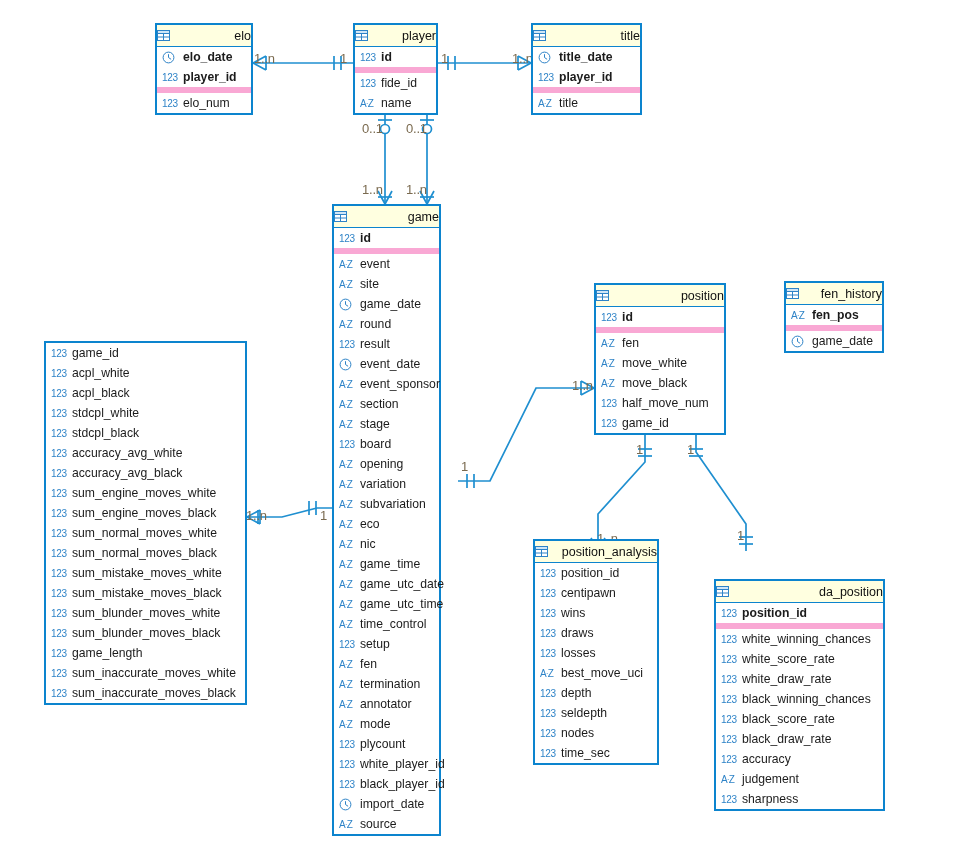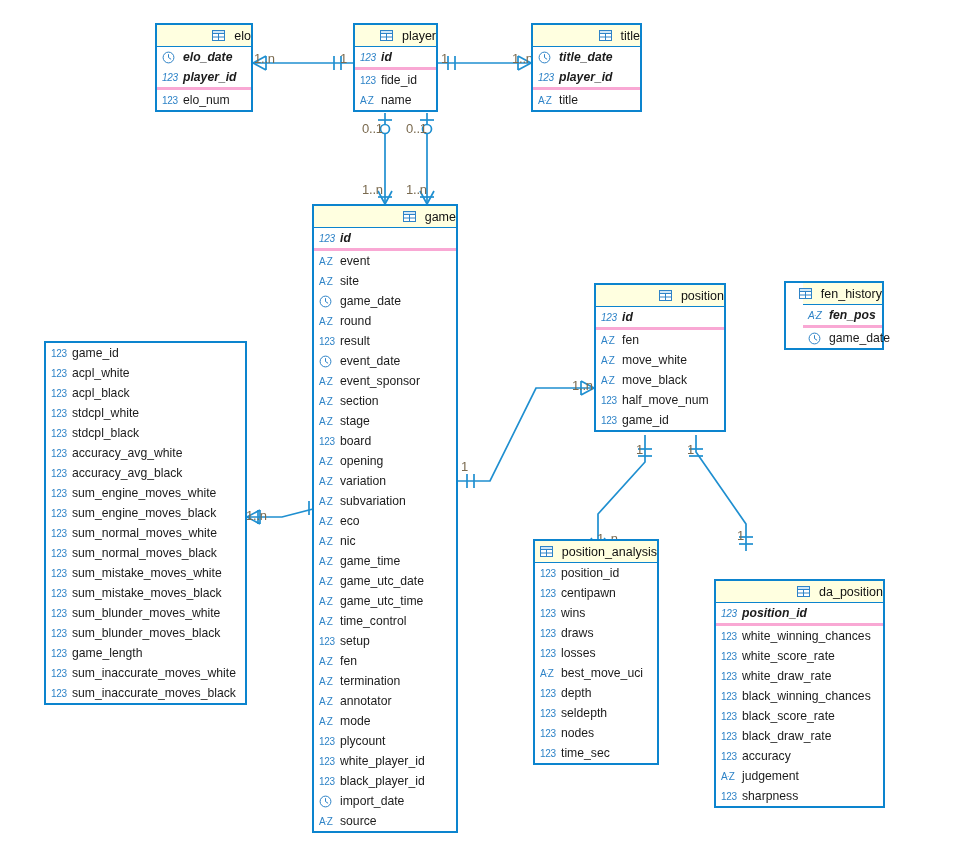--- a/index.html
+++ b/index.html
@@ -31,28 +31,28 @@
     background:#ffffff;
     border:2px solid #0c84ce;
     box-sizing:border-box;
   }
   .tbl-hd{
     background:#ffffe0;
     border-bottom:1px solid #0c84ce;
     height:22px;
     display:flex;
     align-items:center;
-    justify-content:flex-end;
+    justify-content:space-between;
     gap:5px;
     font-size:12.5px;
     color:#1b1b1b;
     box-sizing:border-box;
   }
   .tbl-hd .tname{font-size:12.5px;color:#111;}
-  .pk-sec{border-bottom:3px solid #f9a8d4;font-style:italic;}
+  .pk-sec{border-bottom:6px solid #f9a8d4;}
   .row{
     height:20px;
     display:flex;
     align-items:center;
     padding-left:5px;
     font-size:12.2px;
     color:#1b1b1b;
     white-space:nowrap;
     box-sizing:border-box;
   }
@@ -264,21 +264,21 @@
             <span class="fname">player_id</span>
           </div>
         </div>
         <div>
           <div class="row">
             <span class="ico ico-az">A<span style="font-size:7px;vertical-align:1px;">·</span>Z</span>
             <span class="fname">title</span>
           </div>
         </div>
       </div>
-      <div class="tbl" style="left: 312px; top: 204px; width: 146px;">
+      <div class="tbl" style="left: 332px; top: 204px; width: 109px;">
         <div class="tbl-hd">
           <span class="ico ico-tbl">
             <svg width="13" height="11" viewBox="0 0 13 11">
               <rect x="0.5" y="0.5" width="12" height="10" fill="#ffffff" stroke="#2e83c7"></rect>
               <rect x="0.5" y="0.5" width="12" height="3" fill="#cfe6f7" stroke="#2e83c7"></rect>
               <line x1="6.5" y1="3.5" x2="6.5" y2="10.5" stroke="#2e83c7"></line>
               <line x1="0.5" y1="7" x2="12.5" y2="7" stroke="#2e83c7"></line>
             </svg>
           </span>
           <span class="tname">game</span>
@@ -536,21 +536,21 @@
           <div class="row">
             <span class="ico ico-num">123</span>
             <span class="fname">half_move_num</span>
           </div>
           <div class="row">
             <span class="ico ico-num">123</span>
             <span class="fname">game_id</span>
           </div>
         </div>
       </div>
-      <div class="tbl" style="left: 784px; top: 281px; width: 100px; padding-left: 17px;">
+      <div class="tbl" style="left: 784px; top: 281px; width: 100px;">
         <div class="tbl-hd">
           <span class="ico ico-tbl">
             <svg width="13" height="11" viewBox="0 0 13 11">
               <rect x="0.5" y="0.5" width="12" height="10" fill="#ffffff" stroke="#2e83c7"></rect>
               <rect x="0.5" y="0.5" width="12" height="3" fill="#cfe6f7" stroke="#2e83c7"></rect>
               <line x1="6.5" y1="3.5" x2="6.5" y2="10.5" stroke="#2e83c7"></line>
               <line x1="0.5" y1="7" x2="12.5" y2="7" stroke="#2e83c7"></line>
             </svg>
           </span>
           <span class="tname">fen_history</span>

